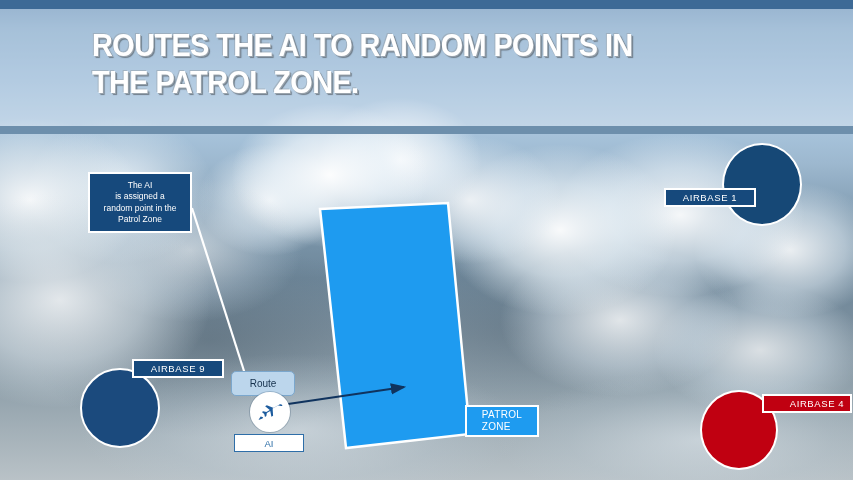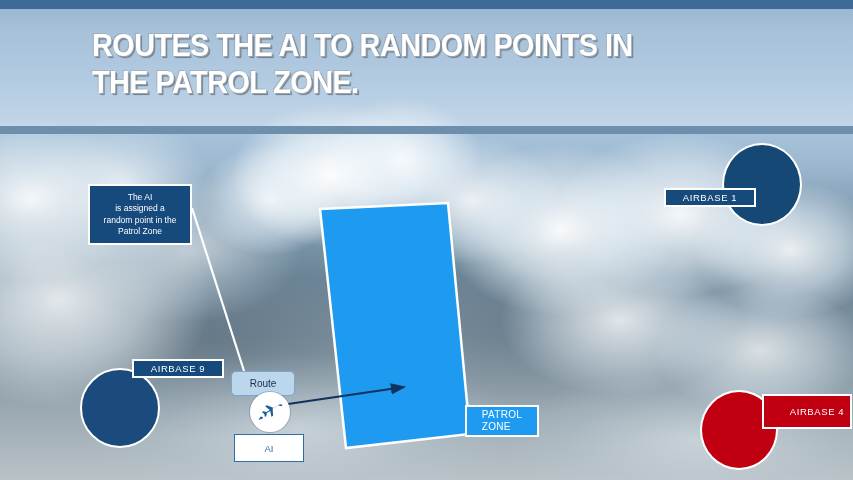--- a/index.html
+++ b/index.html
@@ -143,39 +143,38 @@
   }
   .lbl-red {
     background: #c00011;
     border: 2px solid #ffffff;
     color: #ffffff;
     font-size: 9.5px;
     letter-spacing: .6px;
   }
   #base1-label { left: 132px; top: 359px; width: 92px;  height: 19px; }
   #base2-label { left: 664px; top: 188px; width: 92px;  height: 19px; }
-  #base4-label { left: 762px; top: 394px; width: 90px;  height: 35px; padding-left: 20px; }
+  #base4-label { left: 762px; top: 394px; width: 90px;  height: 19px; padding-left: 20px; }
 
   #callout {
     position: absolute;
     left: 88px; top: 172px;
     width: 104px; height: 61px;
     background: #16497c;
     border: 2px solid #ffffff;
     box-sizing: border-box;
     display: flex;
     align-items: center;
     justify-content: center;
     color: #ffffff;
     font-size: 8.5px;
     line-height: 11.5px;
     text-align: center;
     white-space: pre-line;
     padding: 12px 3px;
-    margin-top: 12px;
   }
 
   #route-label {
     position: absolute;
     left: 212px; top: 371px;
     width: 64px; height: 25px;
     background: #bcd6ec;
     border: 1px solid #7ba7cd;
     border-radius: 5px;
     box-sizing: border-box;
@@ -183,21 +182,21 @@
     align-items: center;
     justify-content: center;
     color: #15314d;
     font-size: 10px;
     margin-left: 19px;
   }
 
   #ai-label {
     position: absolute;
     left: 234px; top: 434px;
-    width: 70px; height: 28px;
+    width: 70px; height: 18px;
     background: #ffffff;
     border: 1px solid #2e6ea8;
     box-sizing: border-box;
     display: flex;
     align-items: center;
     justify-content: center;
     color: #2f6fa8;
     font-size: 9.5px;
   }
 

